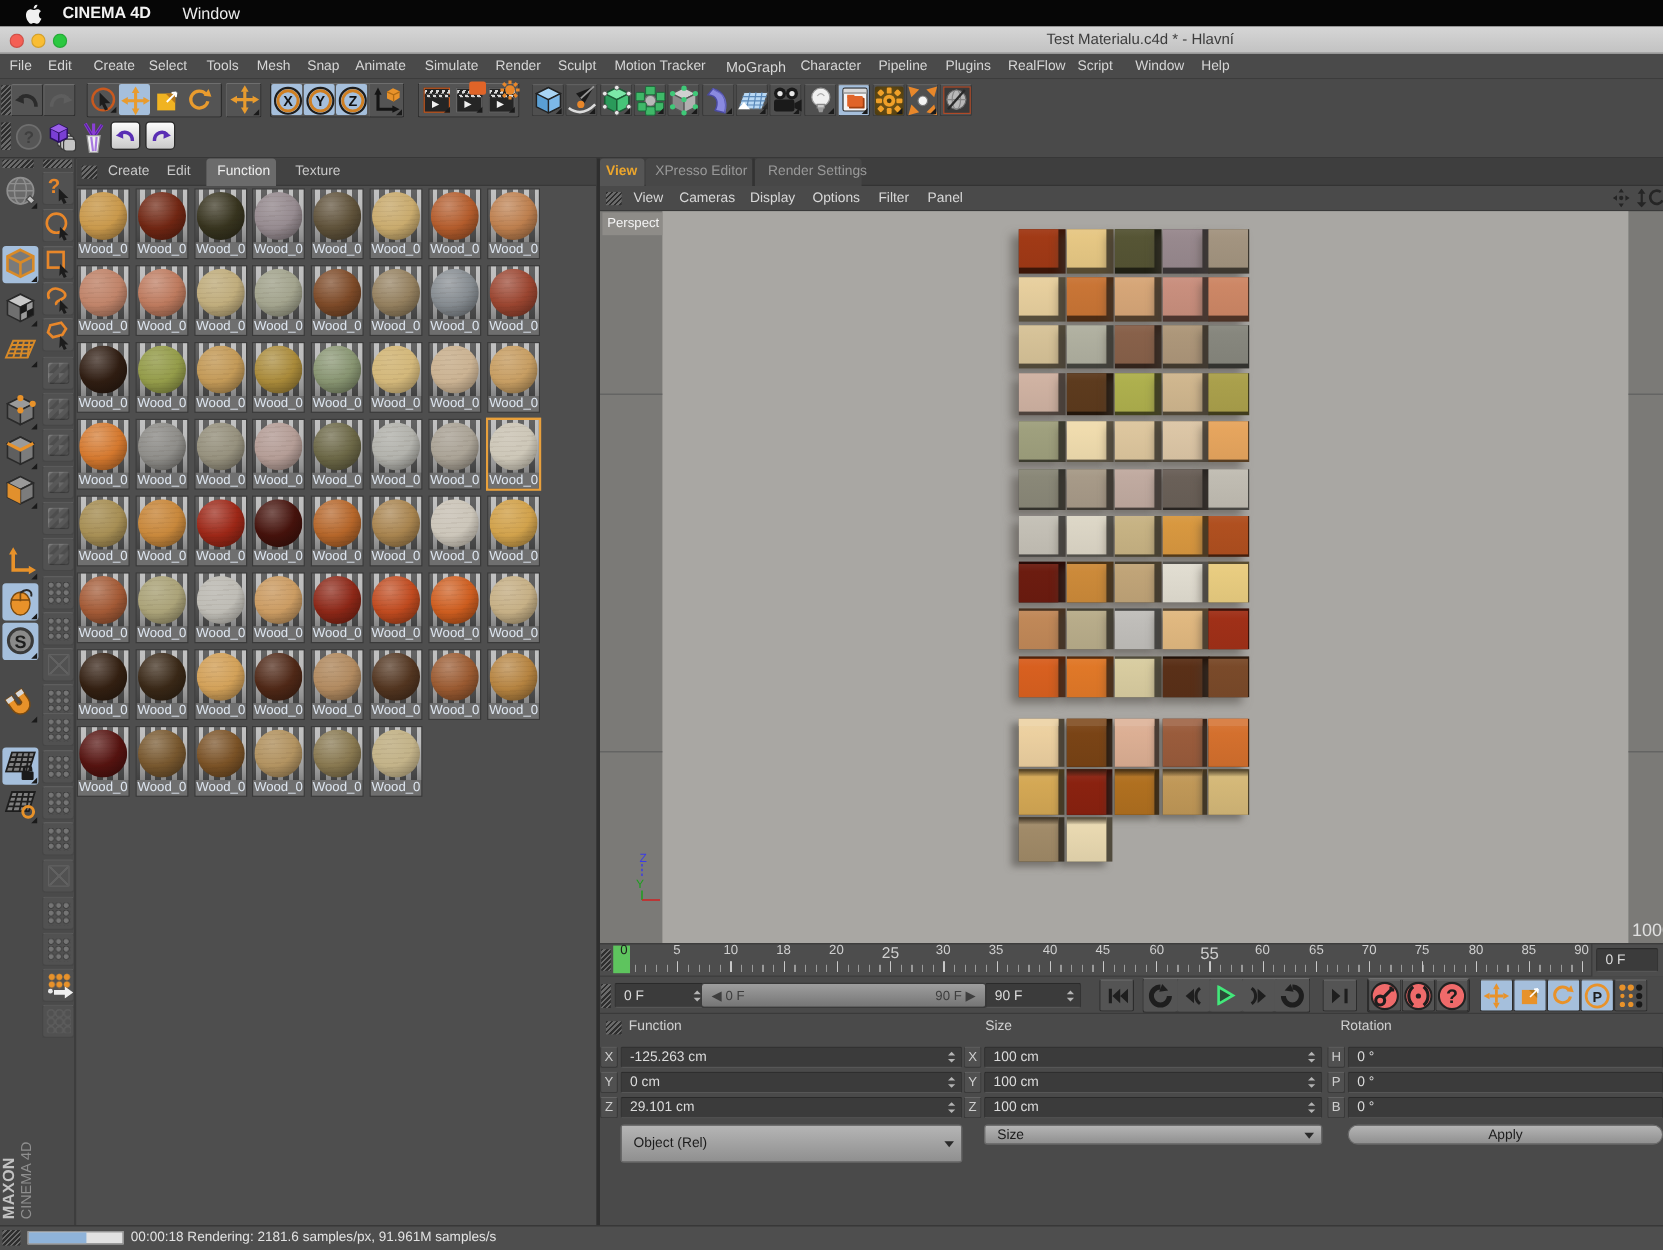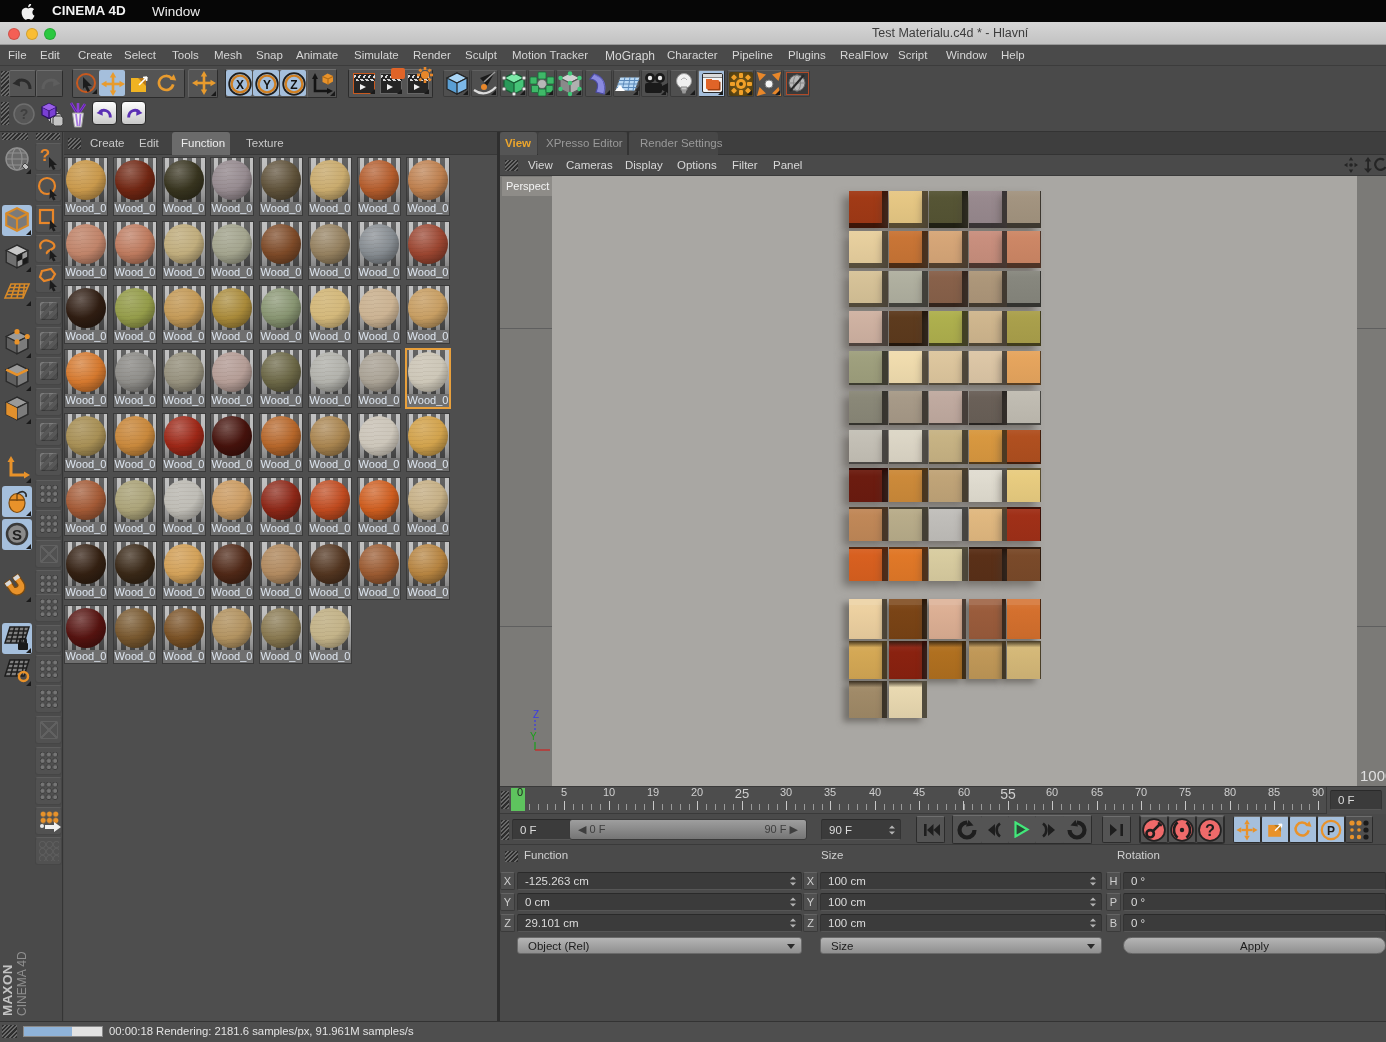--- a/index.html
+++ b/index.html
@@ -1195,42 +1195,42 @@
     <div class="abs" style="left:0px;top:0;width:33px;height:6px;background:linear-gradient(180deg,rgba(28,20,10,0.8),rgba(28,20,10,0.05))"></div>
   </div>
 <div class="abs" style="left:500px;top:786px;width:886px;height:28px;background:#4d4d4d;border-top:1px solid #3a3a3a;border-bottom:1px solid #3a3a3a"></div>
 <div class="abs grip" style="left:501px;top:791px;width:8px;height:18px"></div>
 <div class="abs" style="left:520px;top:804px;width:810px;height:6px;background-image:repeating-linear-gradient(90deg,#9a9a9a 0 1px,transparent 1px 8.87px)"></div>
 <div class="abs" style="left:520px;top:801px;width:810px;height:9px;background-image:repeating-linear-gradient(90deg,#c8c8c8 0 1px,transparent 1px 44.35px)"></div>
 <div class="abs" style="left:511px;top:788px;width:14px;height:23px;background:#5ec45e"></div>
 <span class="abs" style="left:520px;top:786px;color:#1e1e1e;font-size:11px;transform:translateX(-50%)">0</span>
 <span class="abs" style="left:564px;top:786px;color:#cfcfcf;font-size:11px;transform:translateX(-50%)">5</span>
 <span class="abs" style="left:609px;top:786px;color:#cfcfcf;font-size:11px;transform:translateX(-50%)">10</span>
-<span class="abs" style="left:653px;top:786px;color:#cfcfcf;font-size:11px;transform:translateX(-50%)">19</span>
+<span class="abs" style="left:653px;top:786px;color:#cfcfcf;font-size:11px;transform:translateX(-50%)">18</span>
 <span class="abs" style="left:697px;top:786px;color:#cfcfcf;font-size:11px;transform:translateX(-50%)">20</span>
 <span class="abs" style="left:742px;top:786px;color:#cfcfcf;font-size:13px;transform:translateX(-50%)">25</span>
 <span class="abs" style="left:786px;top:786px;color:#cfcfcf;font-size:11px;transform:translateX(-50%)">30</span>
 <span class="abs" style="left:830px;top:786px;color:#cfcfcf;font-size:11px;transform:translateX(-50%)">35</span>
 <span class="abs" style="left:875px;top:786px;color:#cfcfcf;font-size:11px;transform:translateX(-50%)">40</span>
 <span class="abs" style="left:919px;top:786px;color:#cfcfcf;font-size:11px;transform:translateX(-50%)">45</span>
 <span class="abs" style="left:964px;top:786px;color:#cfcfcf;font-size:11px;transform:translateX(-50%)">60</span>
 <span class="abs" style="left:1008px;top:786px;color:#cfcfcf;font-size:14px;transform:translateX(-50%)">55</span>
 <span class="abs" style="left:1052px;top:786px;color:#cfcfcf;font-size:11px;transform:translateX(-50%)">60</span>
 <span class="abs" style="left:1097px;top:786px;color:#cfcfcf;font-size:11px;transform:translateX(-50%)">65</span>
 <span class="abs" style="left:1141px;top:786px;color:#cfcfcf;font-size:11px;transform:translateX(-50%)">70</span>
 <span class="abs" style="left:1185px;top:786px;color:#cfcfcf;font-size:11px;transform:translateX(-50%)">75</span>
 <span class="abs" style="left:1230px;top:786px;color:#cfcfcf;font-size:11px;transform:translateX(-50%)">80</span>
 <span class="abs" style="left:1274px;top:786px;color:#cfcfcf;font-size:11px;transform:translateX(-50%)">85</span>
 <span class="abs" style="left:1318px;top:786px;color:#cfcfcf;font-size:11px;transform:translateX(-50%)">90</span>
 <div class="abs" style="left:1326px;top:786px;width:60px;height:28px;background:#4d4d4d;border-top:1px solid #3a3a3a;border-left:1px solid #3a3a3a"></div>
 <div class="abs fld" style="left:1330px;top:790px;width:52px;height:20px">0 F</div>
 <div class="abs" style="left:500px;top:814px;width:886px;height:31px;background:#4a4a4a;border-bottom:1px solid #3a3a3a"></div>
 <div class="abs grip" style="left:501px;top:820px;width:8px;height:20px"></div>
 <div class="abs fld" style="left:512px;top:819px;width:78px;height:21px">0 F<div class="spn"></div></div>
-<div class="abs" style="left:569px;top:819px;width:238px;height:21px;background:linear-gradient(180deg,#9e9e9e,#757575);border-radius:3px;border:1px solid #3a3a3a">
+<div class="abs" style="left:584px;top:819px;width:238px;height:21px;background:linear-gradient(180deg,#9e9e9e,#757575);border-radius:3px;border:1px solid #3a3a3a">
     <span class="abs" style="left:8px;top:3px;color:#3e3e3e;font-size:11px">◀ 0 F</span>
     <span class="abs" style="right:8px;top:3px;color:#3e3e3e;font-size:11px">90 F ▶</span>
   </div>
 <div class="abs fld" style="left:821px;top:819px;width:80px;height:21px">90 F<div class="spn"></div></div>
 <div class="abs" style="left:916px;top:816px;width:29px;height:27px;background:#545454;border:1px solid #2c2c2c;border-top-color:#6e6e6e;border-radius:2px;display:flex;align-items:center;justify-content:center">
     <svg width="18" height="14" viewBox="0 0 18 14">
       <path d="M2 1 h2.6 v12 h-2.6 Z M11.5 1 L5 7 L11.5 13 Z M18 1 L11.5 7 L18 13 Z" fill="#1e1e1e"></path>
     </svg>
   </div>
 <div class="abs" style="left:952px;top:815px;width:140px;height:29px;background:#545454;border:1px solid #2c2c2c;border-top-color:#6e6e6e;border-radius:2px"></div>
@@ -1359,21 +1359,21 @@
 <div class="lbl" style="left:803px;top:893px;width:15px;height:18px">Y</div>
 <div class="fld" style="left:820px;top:893px;width:282px;height:18px">100 cm<div class="spn"></div></div>
 <div class="lbl" style="left:1106px;top:893px;width:15px;height:18px">P</div>
 <div class="fld" style="left:1123px;top:893px;width:263px;height:18px">0 °</div>
 <div class="lbl" style="left:500px;top:914px;width:15px;height:18px">Z</div>
 <div class="fld" style="left:517px;top:914px;width:285px;height:18px">29.101 cm<div class="spn"></div></div>
 <div class="lbl" style="left:803px;top:914px;width:15px;height:18px">Z</div>
 <div class="fld" style="left:820px;top:914px;width:282px;height:18px">100 cm<div class="spn"></div></div>
 <div class="lbl" style="left:1106px;top:914px;width:15px;height:18px">B</div>
 <div class="fld" style="left:1123px;top:914px;width:263px;height:18px">0 °</div>
-<div class="dd" style="left:517px;top:937px;width:285px;height:17px">Object (Rel)<div class="dda"></div></div>
+<div class="dd" style="left:517px;top:937px;width:285px;height:32px">Object (Rel)<div class="dda"></div></div>
 <div class="dd" style="left:820px;top:937px;width:282px;height:17px">Size<div class="dda"></div></div>
 <div class="dd" style="left:1123px;top:937px;width:263px;height:17px;border-radius:9px;justify-content:center;padding-left:0">Apply</div>
 <div class="abs" style="left:0px;top:966px;width:16px;height:50px;writing-mode:vertical-rl;transform:rotate(180deg);color:#c2c2c2;font-size:13.5px;font-weight:bold;letter-spacing:0.3px">MAXON</div>
 <div class="abs" style="left:15px;top:948px;width:15px;height:68px;writing-mode:vertical-rl;transform:rotate(180deg);color:#8f8f8f;font-size:12px">CINEMA 4D</div>
 <div class="abs" style="left:0;top:1021px;width:1386px;height:21px;background:#4e4e4e;border-top:1px solid #333"></div>
 <div class="abs grip" style="left:2px;top:1025px;width:15px;height:13px"></div>
 <div class="abs" style="left:23px;top:1026px;width:80px;height:11px;background:#e2e2e2;border:1px solid #8a8a8a">
     <div class="abs" style="left:0;top:0;width:48px;height:9px;background:#8fb3d9"></div>
   </div>
 <span class="abs" style="left:109px;top:1025px;color:#e3e3e3;font-size:11.3px">00:00:18 Rendering: 2181.6 samples/px, 91.961M samples/s</span>

